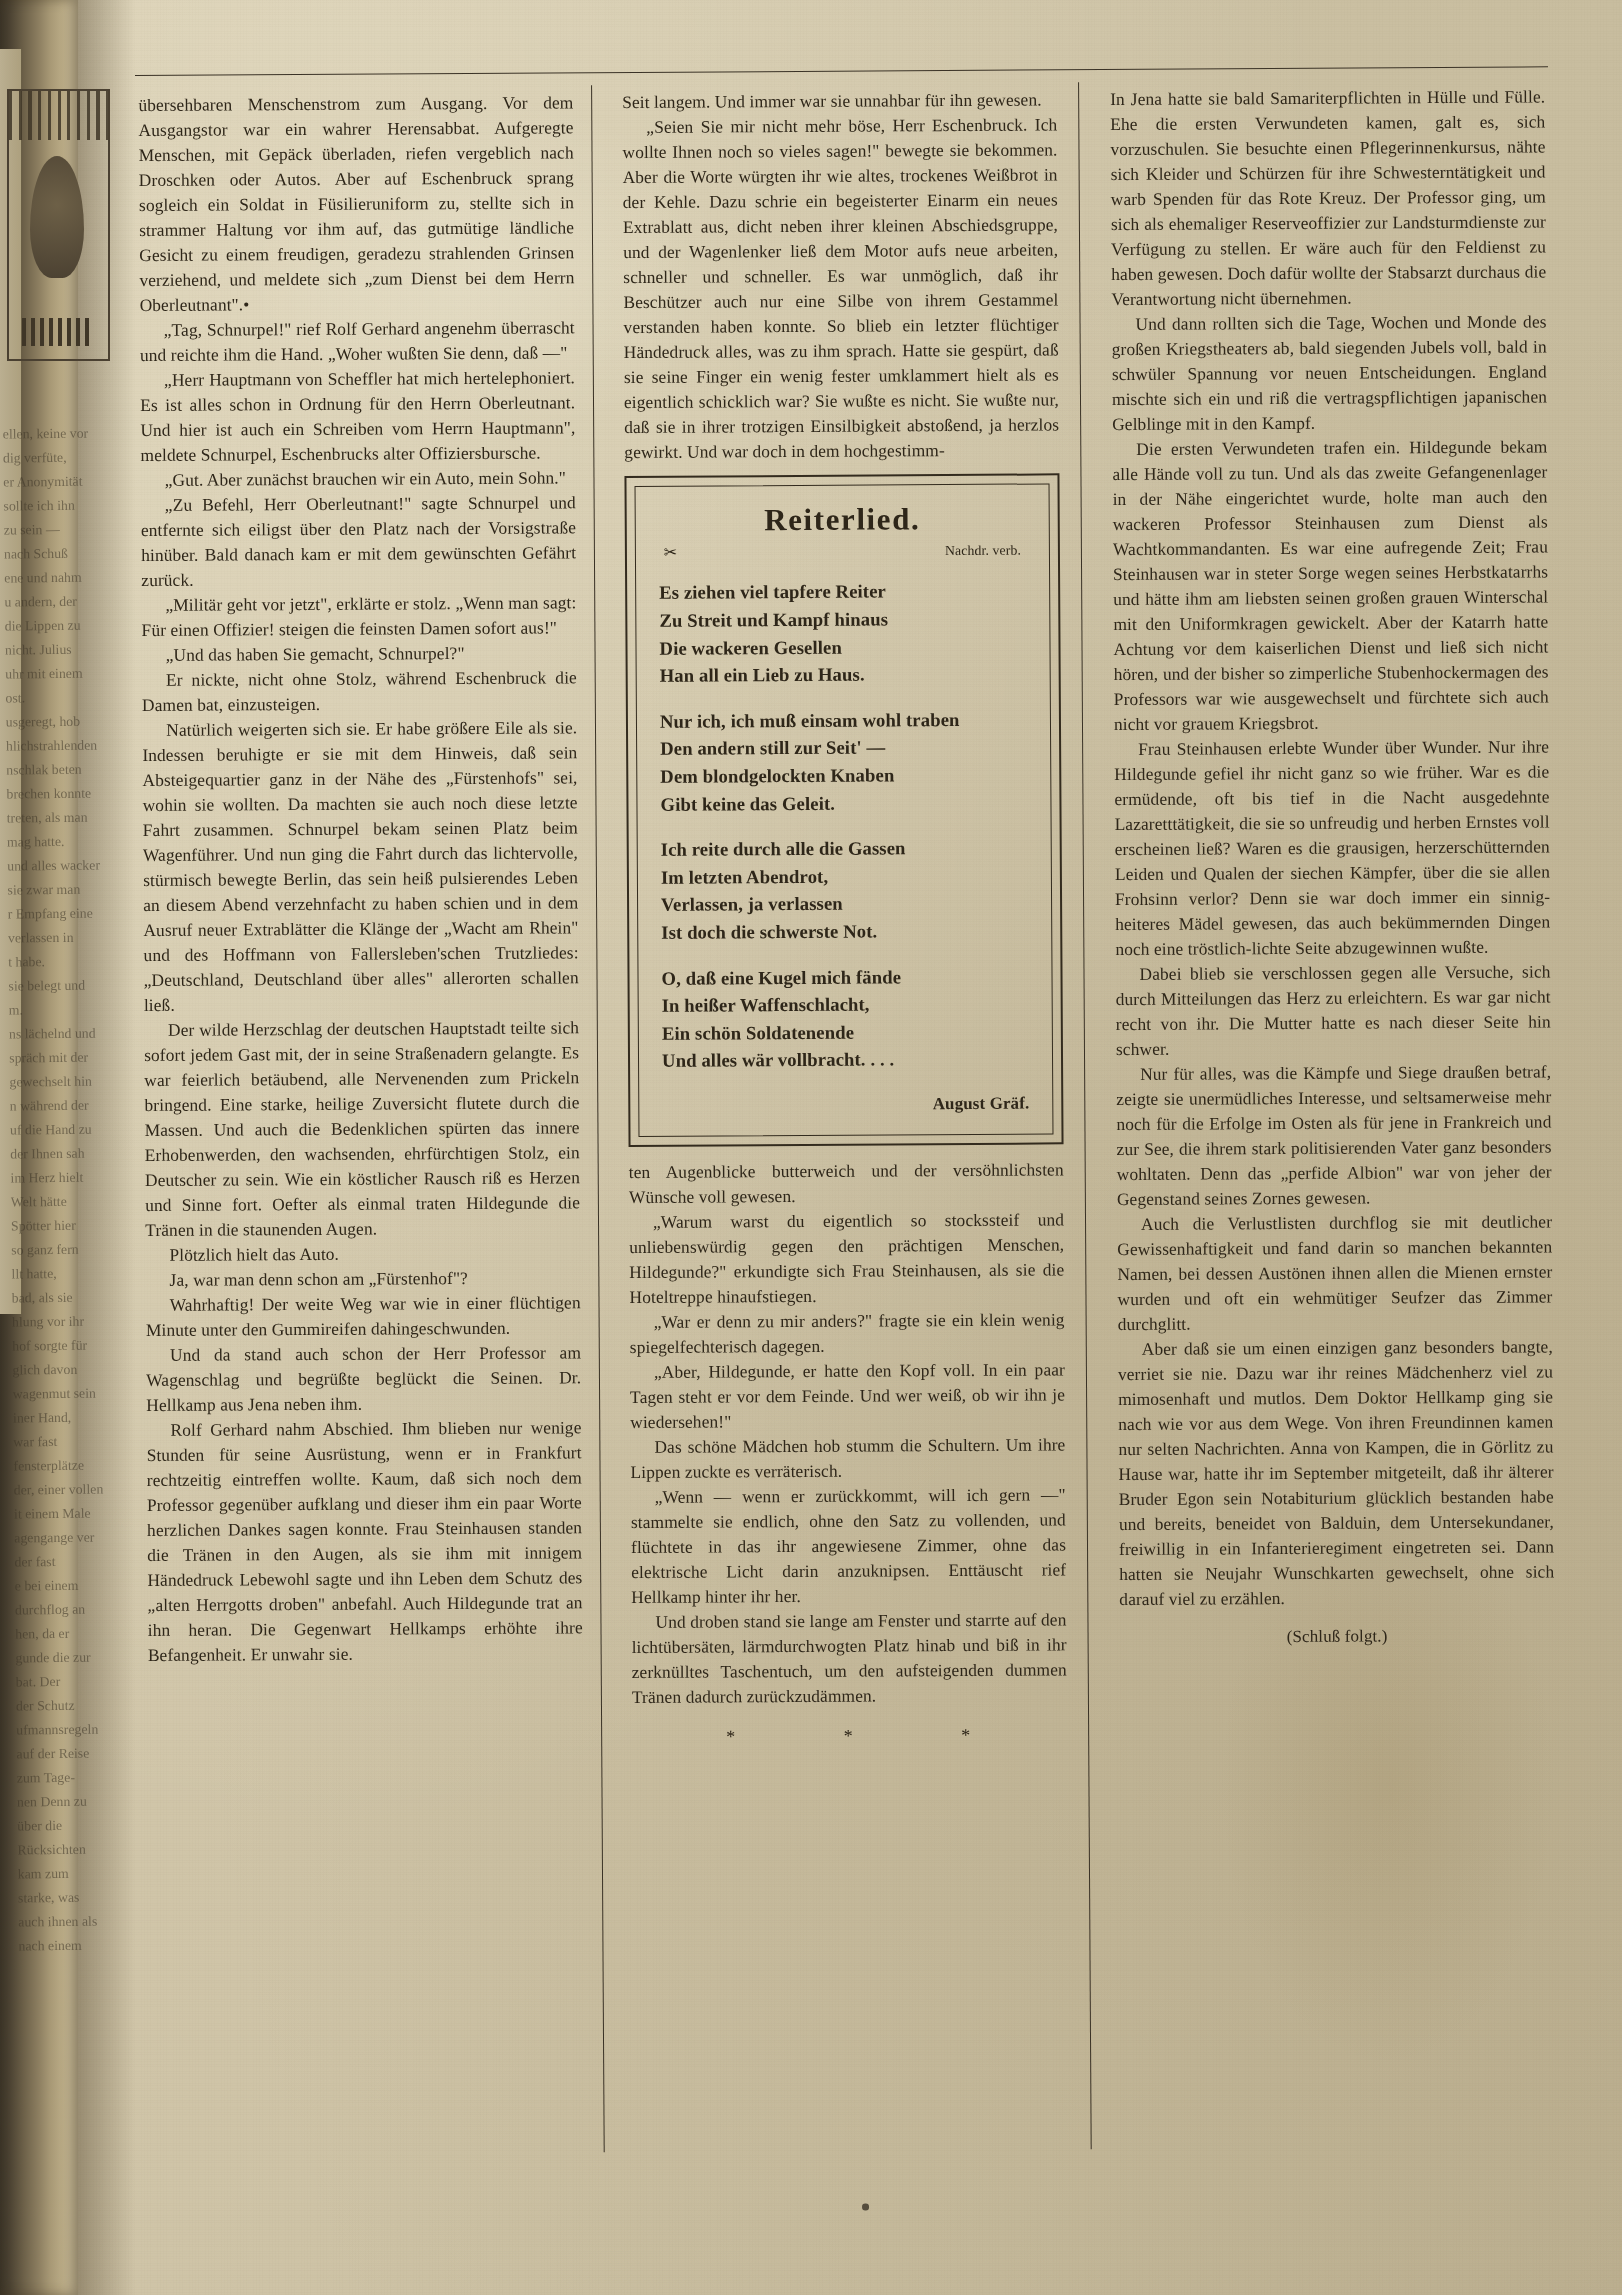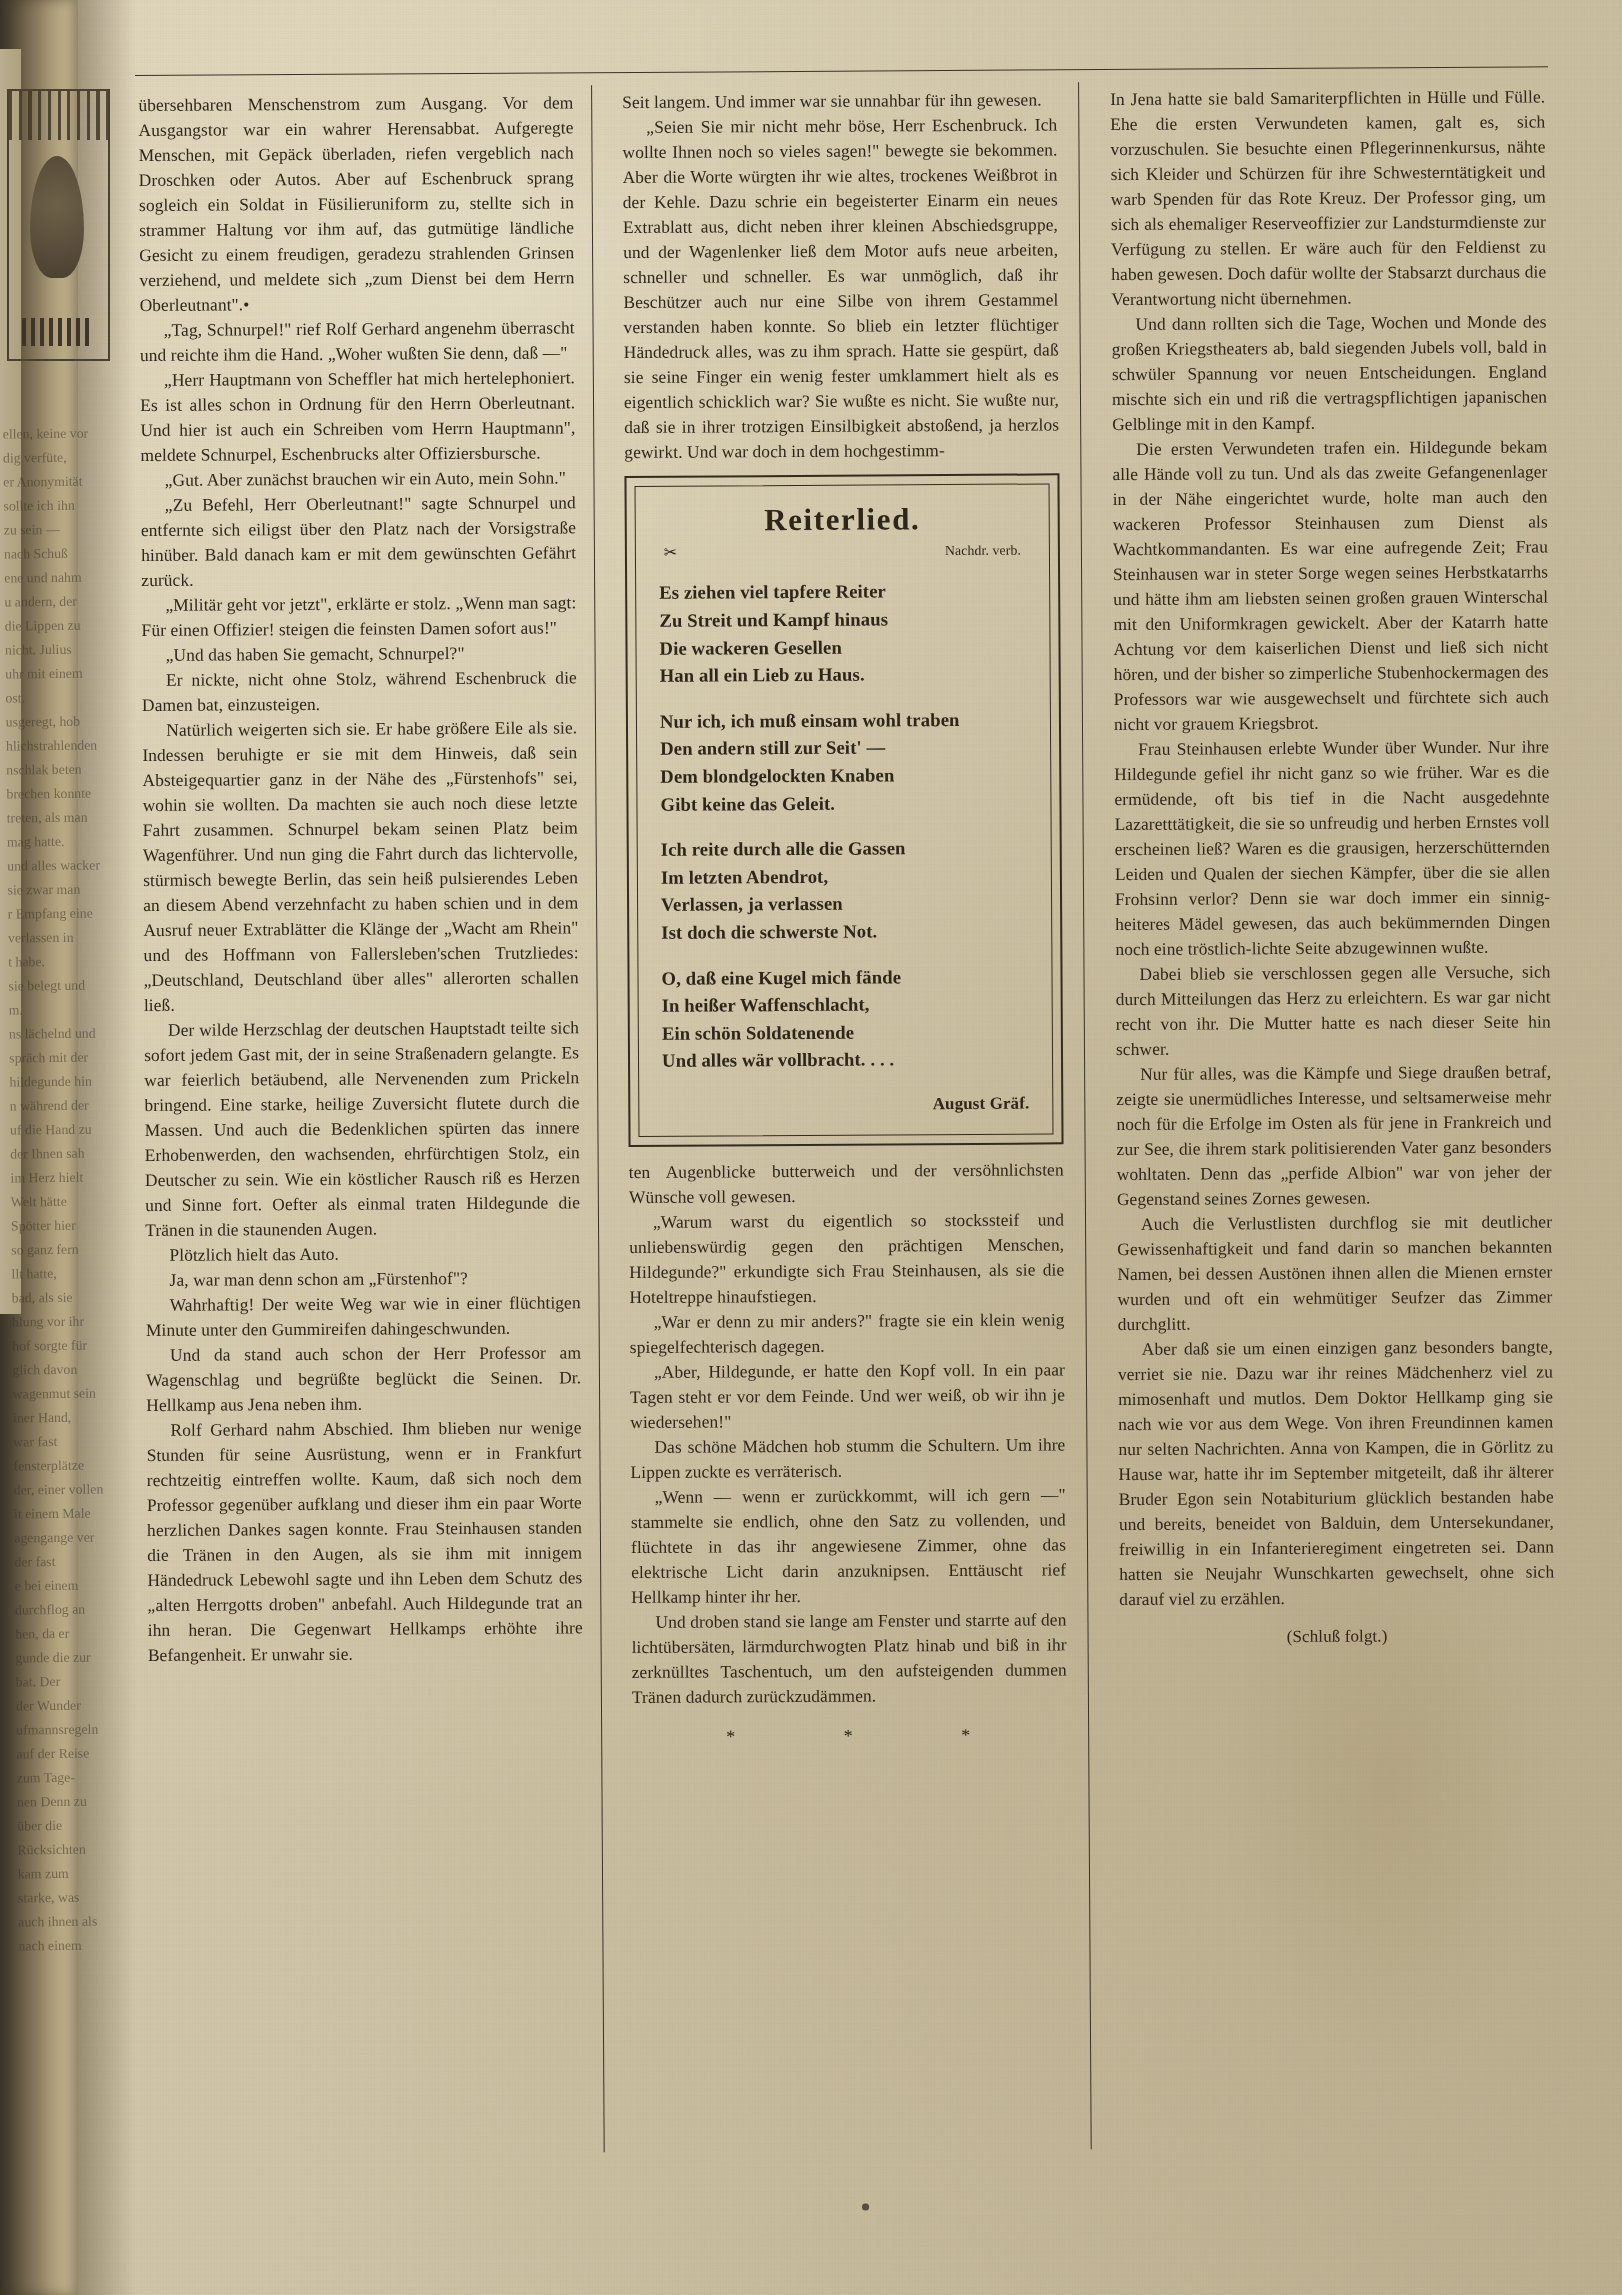--- a/index.html
+++ b/index.html
@@ -261,21 +261,21 @@
       <div>mag hatte.</div>
       <div>und alles wacker</div>
       <div>sie zwar man</div>
       <div>r Empfang eine</div>
       <div>verlassen in</div>
       <div>t habe.</div>
       <div>sie belegt und</div>
       <div>m.</div>
       <div>ns lächelnd und</div>
       <div>spräch mit der</div>
-      <div>hildegunde hin</div>
+      <div>gewechselt hin</div>
       <div>n während der</div>
       <div>uf die Hand zu</div>
       <div>der Ihnen sah</div>
       <div>im Herz hielt</div>
       <div>Welt hätte</div>
       <div>Spötter hier</div>
       <div>so ganz fern</div>
       <div>llt hatte,</div>
       <div>bad, als sie</div>
       <div>hlung vor ihr</div>
@@ -287,21 +287,21 @@
       <div>fensterplätze</div>
       <div>der, einer vollen</div>
       <div>it einem Male</div>
       <div>agengange ver</div>
       <div>der fast</div>
       <div>e bei einem</div>
       <div>durchflog an</div>
       <div>hen, da er</div>
       <div>gunde die zur</div>
       <div>bat.      Der</div>
-      <div>der Wunder</div>
+      <div>der Schutz</div>
       <div>ufmannsregeln</div>
       <div>auf der Reise</div>
       <div>zum Tage-</div>
       <div>nen Denn zu</div>
       <div>über die</div>
       <div>Rücksichten</div>
       <div>kam zum</div>
       <div>starke, was</div>
       <div>auch ihnen als</div>
       <div>nach einem</div>

